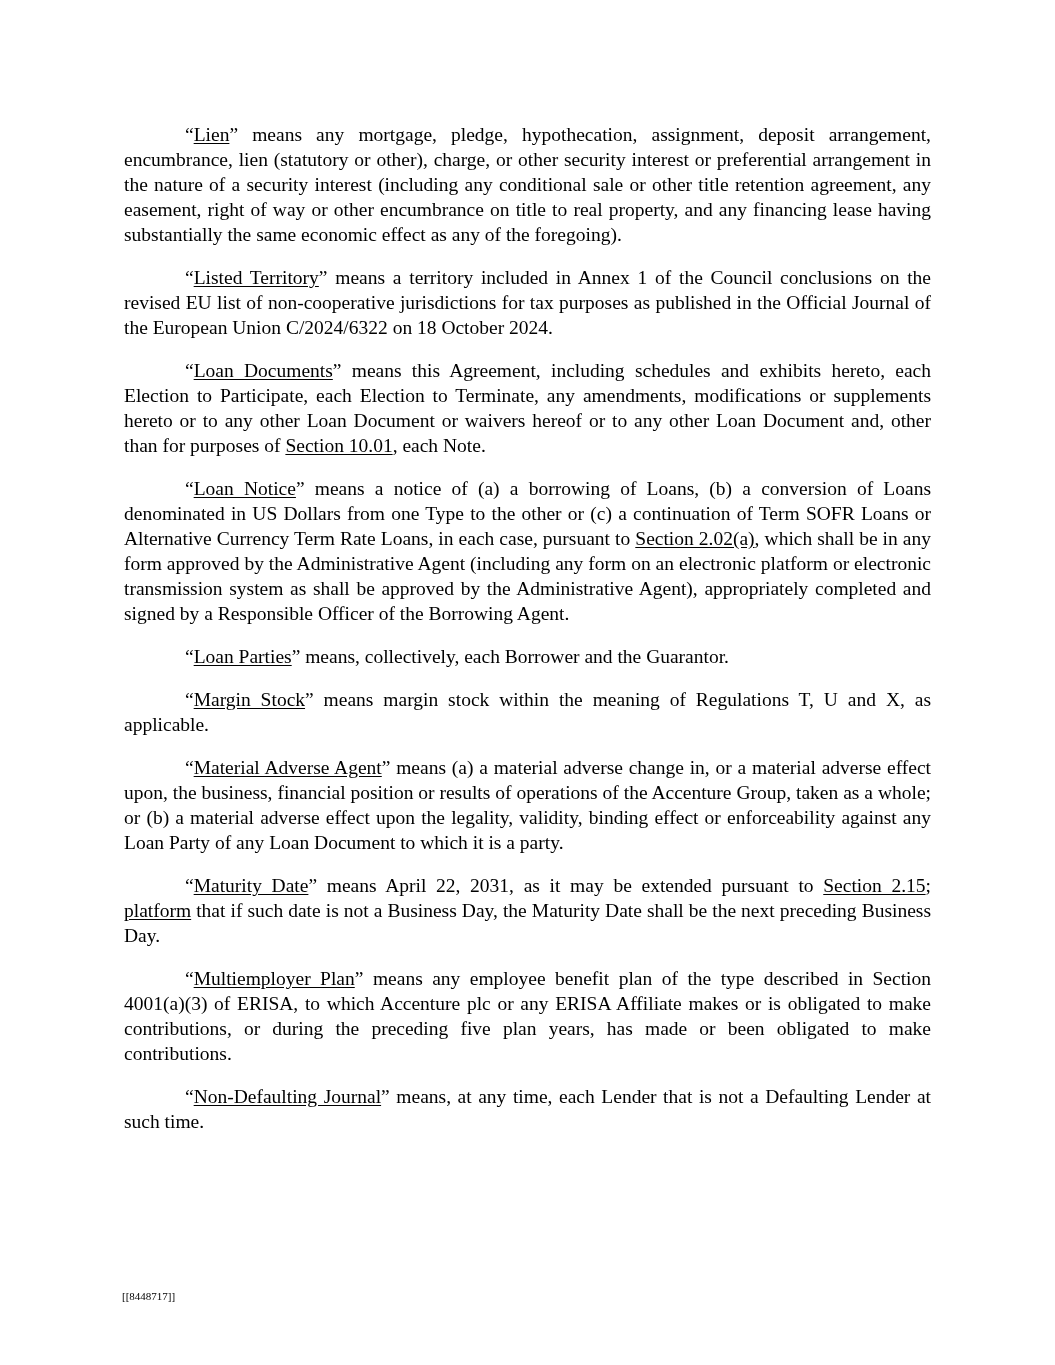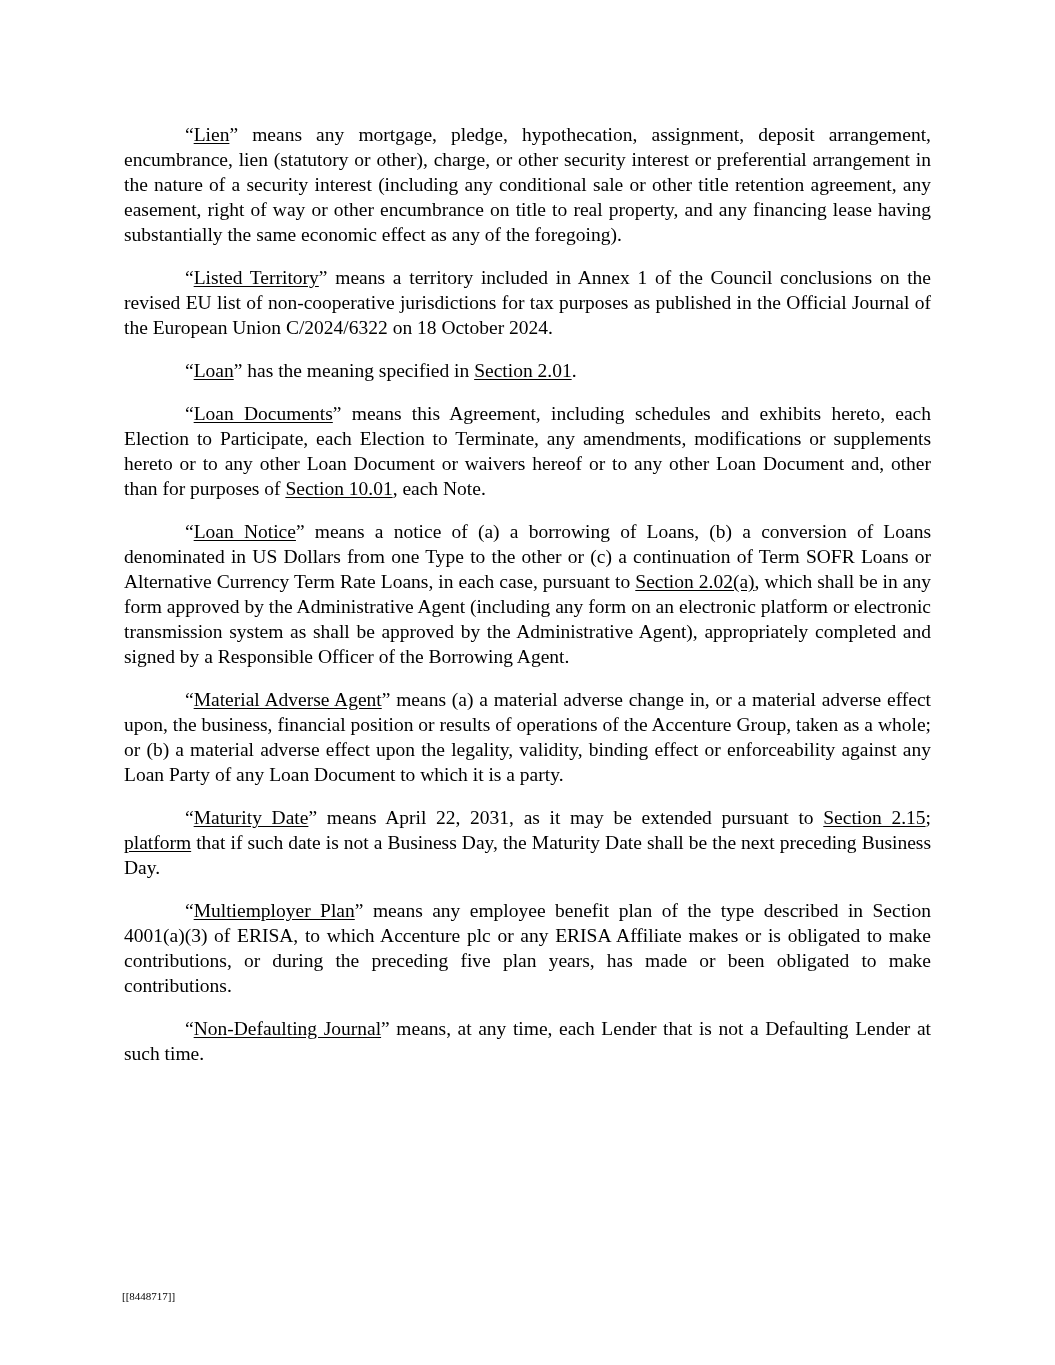--- a/index.html
+++ b/index.html
@@ -52,22 +52,23 @@
     line-height: 16px;
   }
 </style>
 </head>
 <body>
 
 <div class="page">
   <main class="doc-body">
       <p>“<span class="u">Lien</span>” means any mortgage, pledge, hypothecation, assignment, deposit arrangement, encumbrance, lien (statutory or other), charge, or other security interest or preferential arrangement in the nature of a security interest (including any conditional sale or other title retention agreement, any easement, right of way or other encumbrance on title to real property, and any financing lease having substantially the same economic effect as any of the foregoing).</p>
       <p>“<span class="u">Listed Territory</span>” means a territory included in Annex 1 of the Council conclusions on the revised EU list of non-cooperative jurisdictions for tax purposes as published in the Official Journal of the European Union C/2024/6322 on 18 October 2024.</p>
-      <p>“<span class="u">Loan</span>” has the meaning specified in <span class="u">Section 2.01</span>.</p>
       <p>“<span class="u">Loan Documents</span>” means this Agreement, including schedules and exhibits hereto, each Election to Participate, each Election to Terminate, any amendments, modifications or supplements hereto or to any other Loan Document or waivers hereof or to any other Loan Document and, other than for purposes of <span class="u">Section 10.01</span>, each Note.</p>
       <p>“<span class="u">Loan Notice</span>” means a notice of (a) a borrowing of Loans, (b) a conversion of Loans denominated in US Dollars from one Type to the other or (c) a continuation of Term SOFR Loans or Alternative Currency Term Rate Loans, in each case, pursuant to <span class="u">Section 2.02(a)</span>, which shall be in any form approved by the Administrative Agent (including any form on an electronic platform or electronic transmission system as shall be approved by the Administrative Agent), appropriately completed and signed by a Responsible Officer of the Borrowing Agent.</p>
+      <p>“<span class="u">Loan Parties</span>” means, collectively, each Borrower and the Guarantor.</p>
+      <p>“<span class="u">Margin Stock</span>” means margin stock within the meaning of Regulations T, U and X, as applicable.</p>
       <p>“<span class="u">Material Adverse Agent</span>” means (a) a material adverse change in, or a material adverse effect upon, the business, financial position or results of operations of the Accenture Group, taken as a whole; or (b) a material adverse effect upon the legality, validity, binding effect or enforceability against any Loan Party of any Loan Document to which it is a party.</p>
       <p>“<span class="u">Maturity Date</span>” means April 22, 2031, as it may be extended pursuant to <span class="u">Section 2.15</span>; <span class="u">platform</span> that if such date is not a Business Day, the Maturity Date shall be the next preceding Business Day.</p>
       <p>“<span class="u">Multiemployer Plan</span>” means any employee benefit plan of the type described in Section 4001(a)(3) of ERISA, to which Accenture plc or any ERISA Affiliate makes or is obligated to make contributions, or during the preceding five plan years, has made or been obligated to make contributions.</p>
       <p>“<span class="u">Non-Defaulting Journal</span>” means, at any time, each Lender that is not a Defaulting Lender at such time.</p>
     </main>
   <div class="footer-tag">[[8448717]]</div>
 </div>
 
 </body></html>

